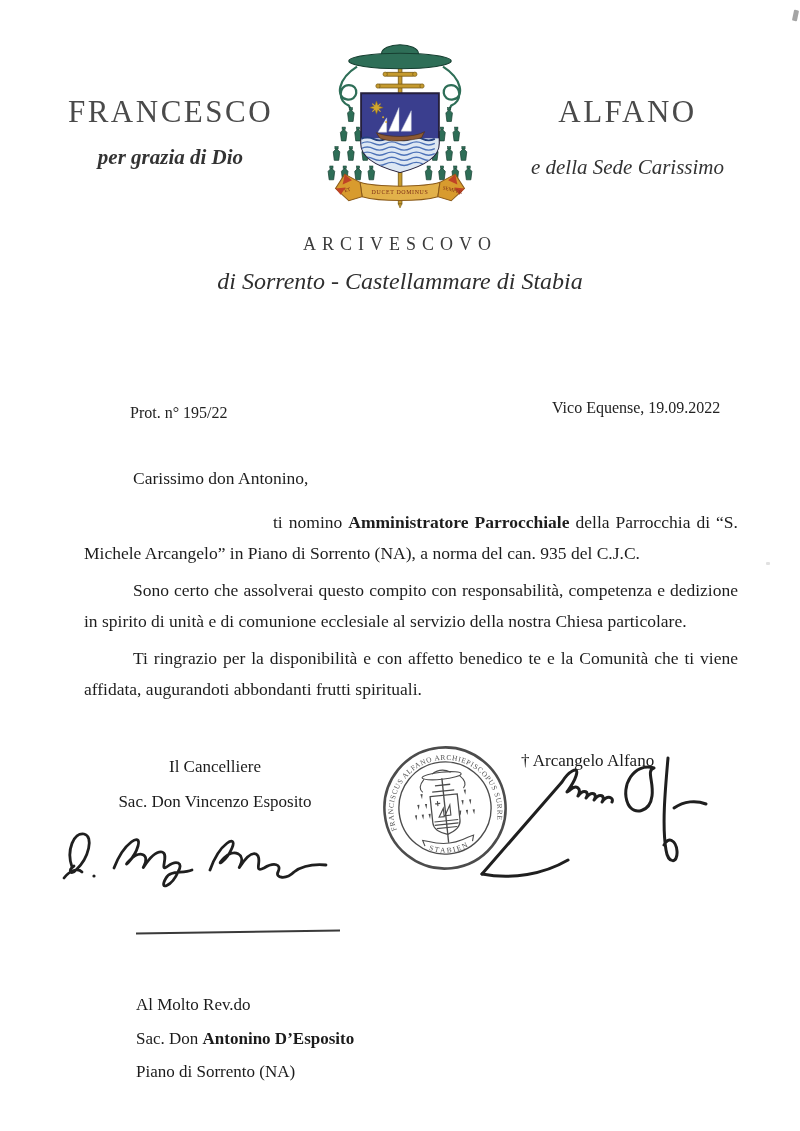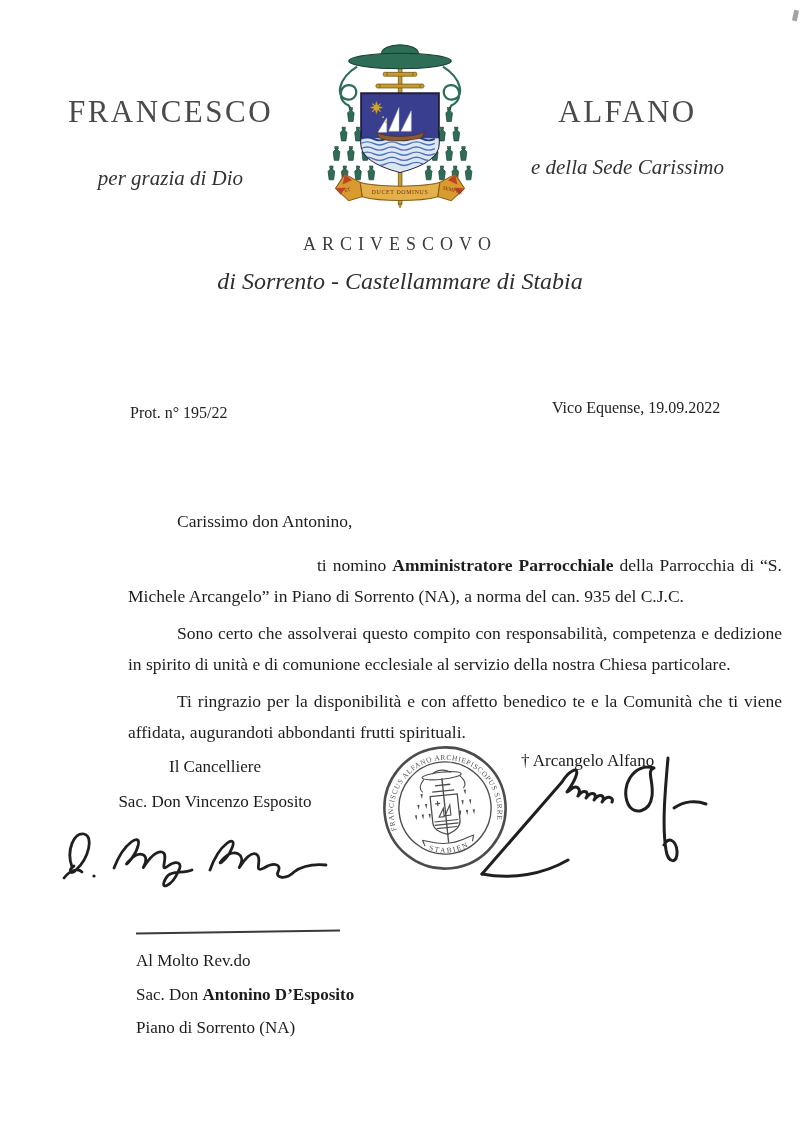--- a/index.html
+++ b/index.html
@@ -21,29 +21,29 @@
   .body-text p{margin:0 0 6px 0;text-align:justify;}
   .body-text .salutation{text-indent:49px;text-align:left;margin-bottom:13px;}
   .body-text .p1{text-indent:189px;}
   .body-text .p2,.body-text .p3{text-indent:49px;}
   .bold{font-weight:bold;}
   
   .sig-label{font-size:17px;text-align:center;width:262px;left:84px;color:#1b1b1b;}
   .abp-name{font-size:17px;color:#1b1b1b;}
   svg{display:block;}
   .rule{left:136px;top:931px;width:204px;border-top:2px solid #3a3a3a;transform:rotate(-0.9deg);}
-  .recipient{left:136px;top:944px;font-size:17px;line-height:33.5px;color:#1b1b1b;}
+  .recipient{left:136px;top:988px;font-size:17px;line-height:33.5px;color:#1b1b1b;}
   .speck{background:#5a5a5a;opacity:.55;border-radius:1px;}
 </style>
 </head>
 <body>
 
 <div class="abs lh-name" style="left:38px;top:94px;width:265px;">FRANCESCO</div>
 <div class="abs lh-name" style="left:505px;top:94px;width:245px;">ALFANO</div>
-<div class="abs lh-sub" style="left:38px;top:166px;width:265px;">per grazia di Dio</div>
+<div class="abs lh-sub" style="left:38px;top:145px;width:265px;font-weight:bold;">per grazia di Dio</div>
 <div class="abs lh-sub" style="left:505px;top:155px;width:245px;">e della Sede Carissimo</div>
 
 <div class="abs" style="left:323px;top:38px;width:154px;height:172px;">
   <svg width="154" height="172" viewBox="0 0 150 168">
     <defs>
       <g id="tsl">
         <path d="M0,-2 L3.2,1.2 L2.2,9.5 L-2.2,9.5 L-3.2,1.2 Z" fill="#2e6e57" stroke="#173f31" stroke-width="0.7"></path>
         <rect x="-1.6" y="-4" width="3.2" height="2.4" fill="#2e6e57" stroke="#173f31" stroke-width="0.5"></rect>
       </g>
       <clipPath id="shieldClip">
@@ -141,21 +141,21 @@
     </g>
   </svg>
 </div>
 
 <div class="abs lh-title" style="top:234px;">ARCIVESCOVO</div>
 <div class="abs lh-diocese" style="top:268px;">di Sorrento - Castellammare di Stabia</div>
 
 <div class="abs ref" style="left:130px;top:404px;">Prot. n° 195/22</div>
 <div class="abs ref" style="left:552px;top:399px;">Vico Equense, 19.09.2022</div>
 
-<div class="abs body-text" style="top:506px;margin-left:44px;">
+<div class="abs body-text" style="top:463px;">
   <p class="salutation">Carissimo don Antonino,</p>
   <p class="p1"><span>ti nomino </span><span class="bold">Amministratore Parrocchiale</span><span> della Parrocchia di “S. Michele Arcangelo” in Piano di Sorrento (NA),  a norma del can. 935 del C.J.C.</span></p>
   <p class="p2">Sono certo che assolverai questo compito con responsabilità, competenza e dedizione in spirito di unità e di comunione ecclesiale al servizio della nostra Chiesa particolare.</p>
   <p class="p3">Ti ringrazio per la disponibilità e con affetto benedico te e la Comunità che ti viene affidata, augurandoti abbondanti frutti spirituali.</p>
 </div>
 
 <div class="abs sig-label" style="top:757px;">Il Cancelliere</div>
 <div class="abs sig-label" style="top:792px;">Sac. Don Vincenzo Esposito</div>
 
 <div class="abs" style="left:58px;top:820px;width:278px;height:78px;">

